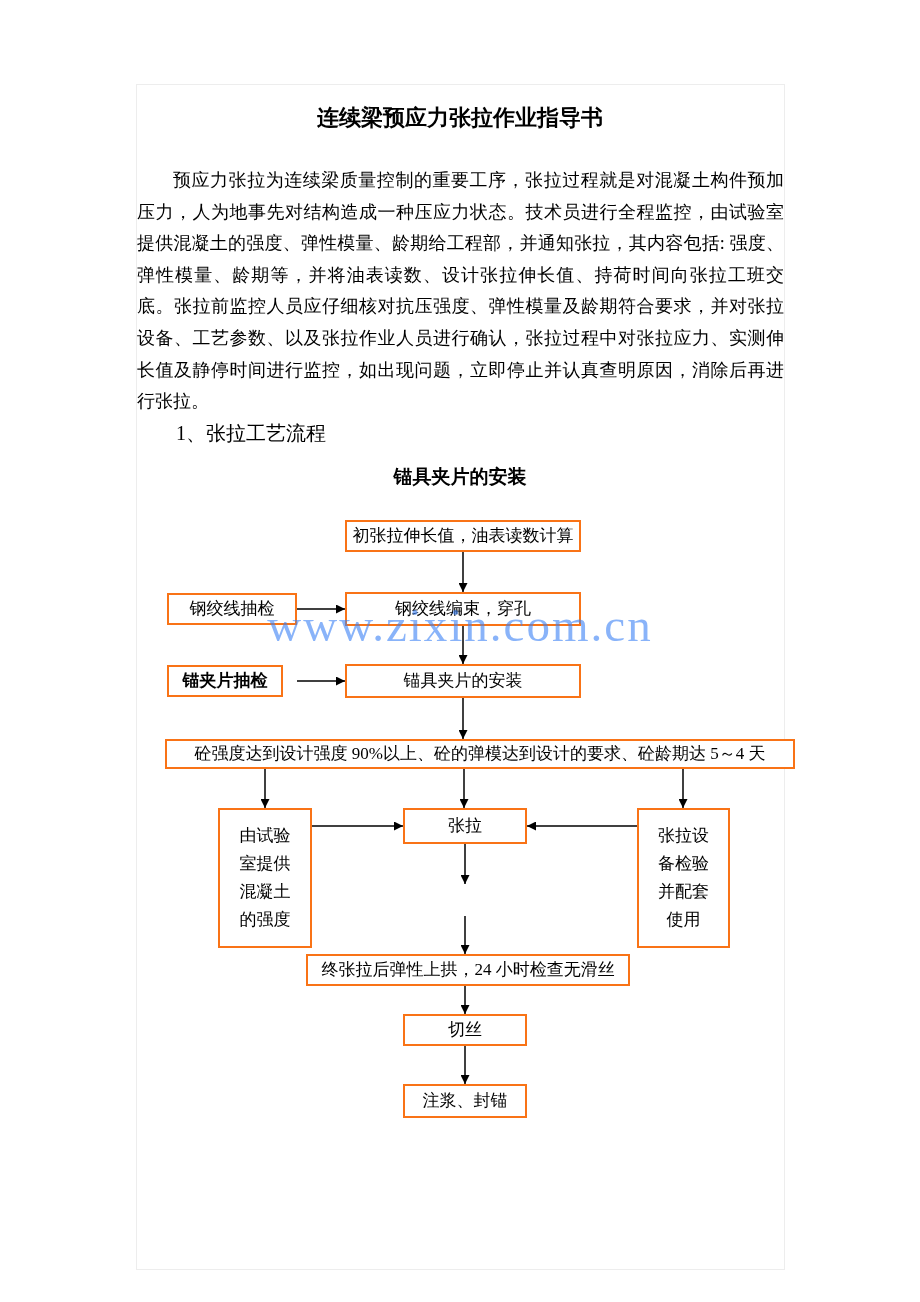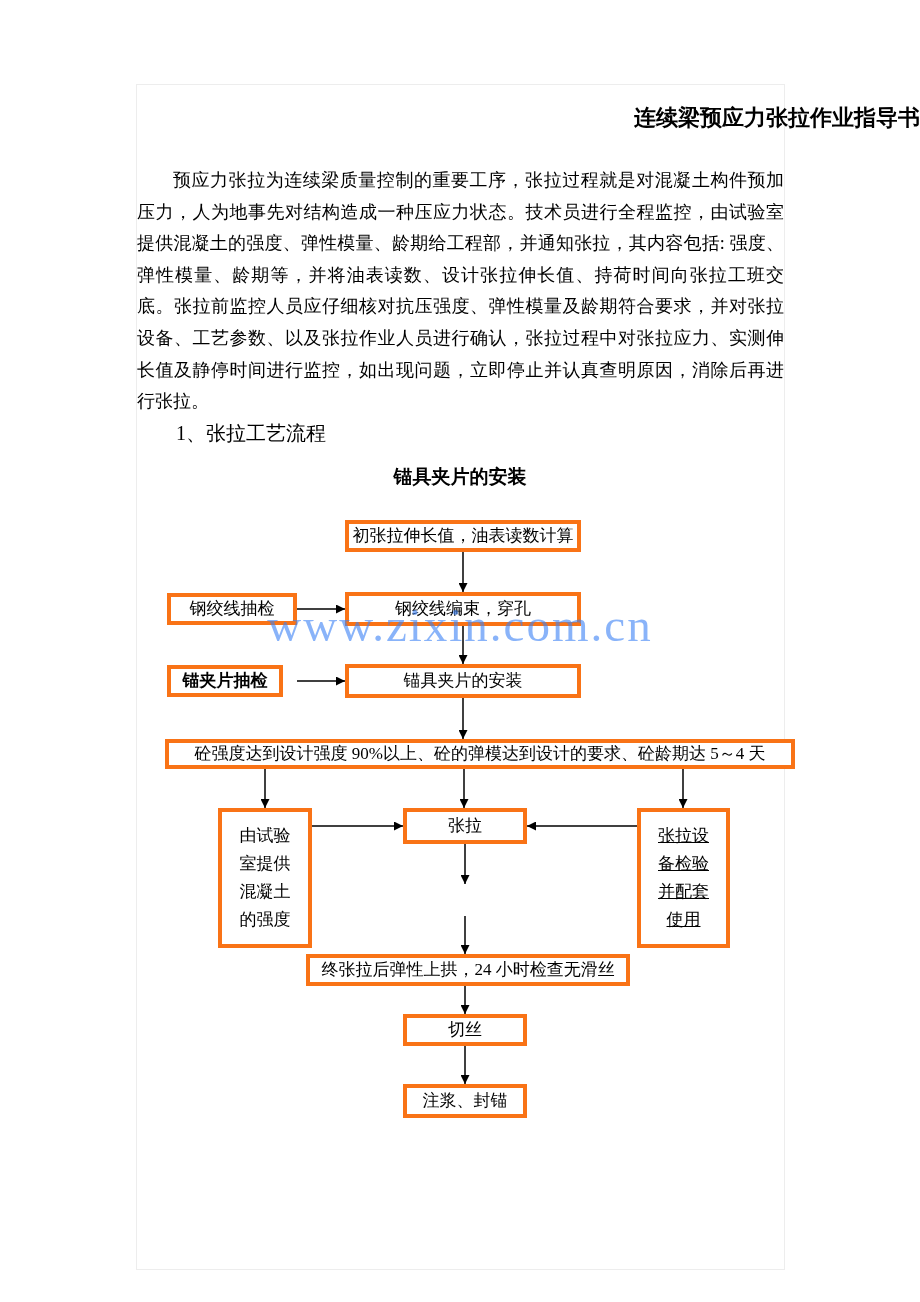--- a/index.html
+++ b/index.html
@@ -17,21 +17,21 @@
     position: absolute;
     left: 136px; top: 84px;
     width: 649px; height: 1186px;
     border: 1px solid #ededed;
   }
   .doc-title {
     position: absolute;
     left: 0; top: 103px;
     width: 920px;
     margin: 0;
-    text-align: right;
+    text-align: center;
     font-size: 22px;
     font-weight: bold;
   }
   .doc-paragraph {
     position: absolute;
     left: 137px; top: 165px;
     width: 647px;
     margin: 0;
     font-size: 18px;
     line-height: 31.6px;
@@ -47,39 +47,39 @@
   .fc-title {
     position: absolute;
     left: 0; top: 464px;
     width: 920px;
     text-align: center;
     font-size: 19px;
     font-weight: bold;
   }
   .fbox {
     position: absolute;
-    border: 4px solid #f97316;
+    border: 2px solid #f97316;
     background: #fff;
     display: flex;
     align-items: center;
     justify-content: center;
     text-align: center;
     font-size: 17px;
     line-height: 1.3;
     z-index: 2;
   }
   .b-initial       { left: 345px; top: 520px;  width: 236px; height: 32px; white-space: nowrap; }
   .b-strand-check  { left: 167px; top: 593px;  width: 130px; height: 32px; white-space: nowrap; }
   .b-strand-bundle { left: 345px; top: 592px;  width: 236px; height: 34px; white-space: nowrap; }
   .b-anchor-check  { left: 167px; top: 665px;  width: 116px; height: 32px; white-space: nowrap; font-weight: bold; }
   .b-anchor-install{ left: 345px; top: 664px;  width: 236px; height: 34px; white-space: nowrap; }
   .b-concrete      { left: 165px; top: 739px;  width: 630px; height: 30px; white-space: nowrap; }
   .b-final-calc    { left: 218px; top: 808px;  width: 94px;  height: 140px; padding: 0 15px; line-height: 28px; }
   .b-tension       { left: 403px; top: 808px;  width: 124px; height: 36px; }
-  .b-equipment     { left: 637px; top: 808px;  width: 93px;  height: 140px; padding: 0 15px; line-height: 28px; text-decoration: underline; }
+  .b-equipment     { left: 637px; top: 808px;  width: 93px;  height: 140px; padding: 0 15px; line-height: 28px; }
   .b-measure       { left: 330px; top: 884px;  width: 270px; height: 32px; white-space: nowrap; }
   .b-final-check   { left: 306px; top: 954px;  width: 324px; height: 32px; white-space: nowrap; }
   .b-cut           { left: 403px; top: 1014px; width: 124px; height: 32px; }
   .b-grout         { left: 403px; top: 1084px; width: 124px; height: 34px; }
   .arrows {
     position: absolute;
     left: 0; top: 0;
     z-index: 1;
   }
   .arrows line { stroke: #000; stroke-width: 1.5; marker-end: url(#arrowhead); }

